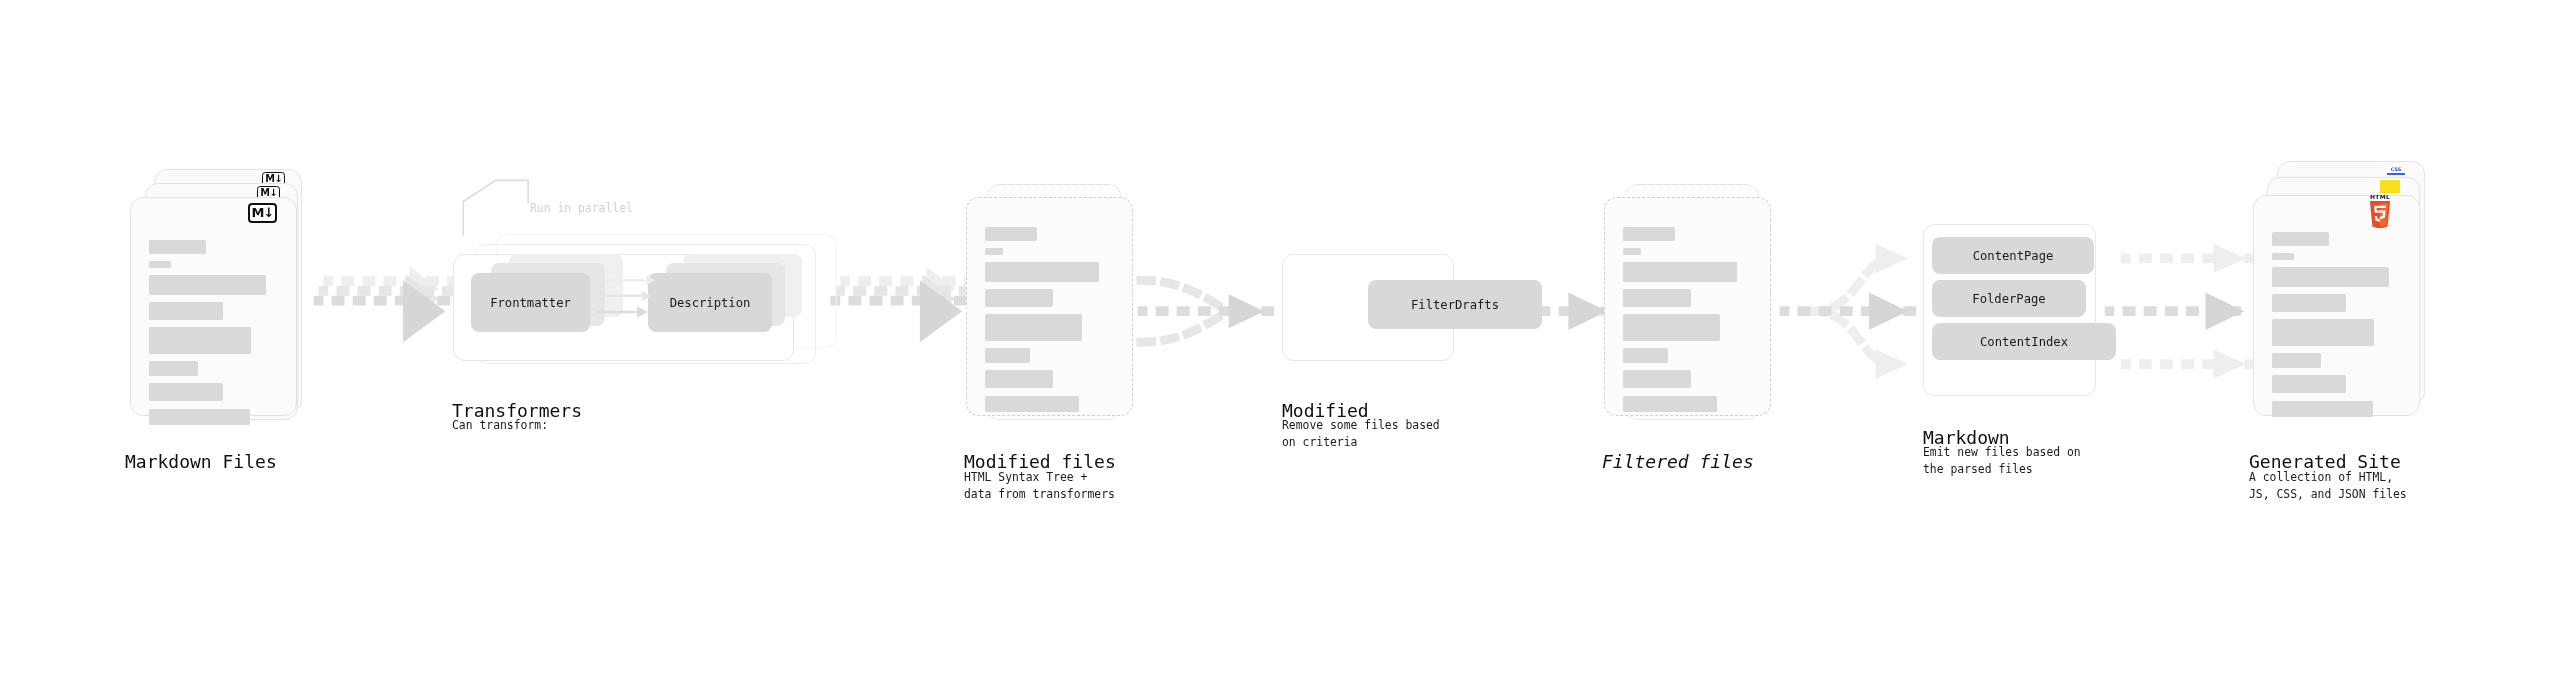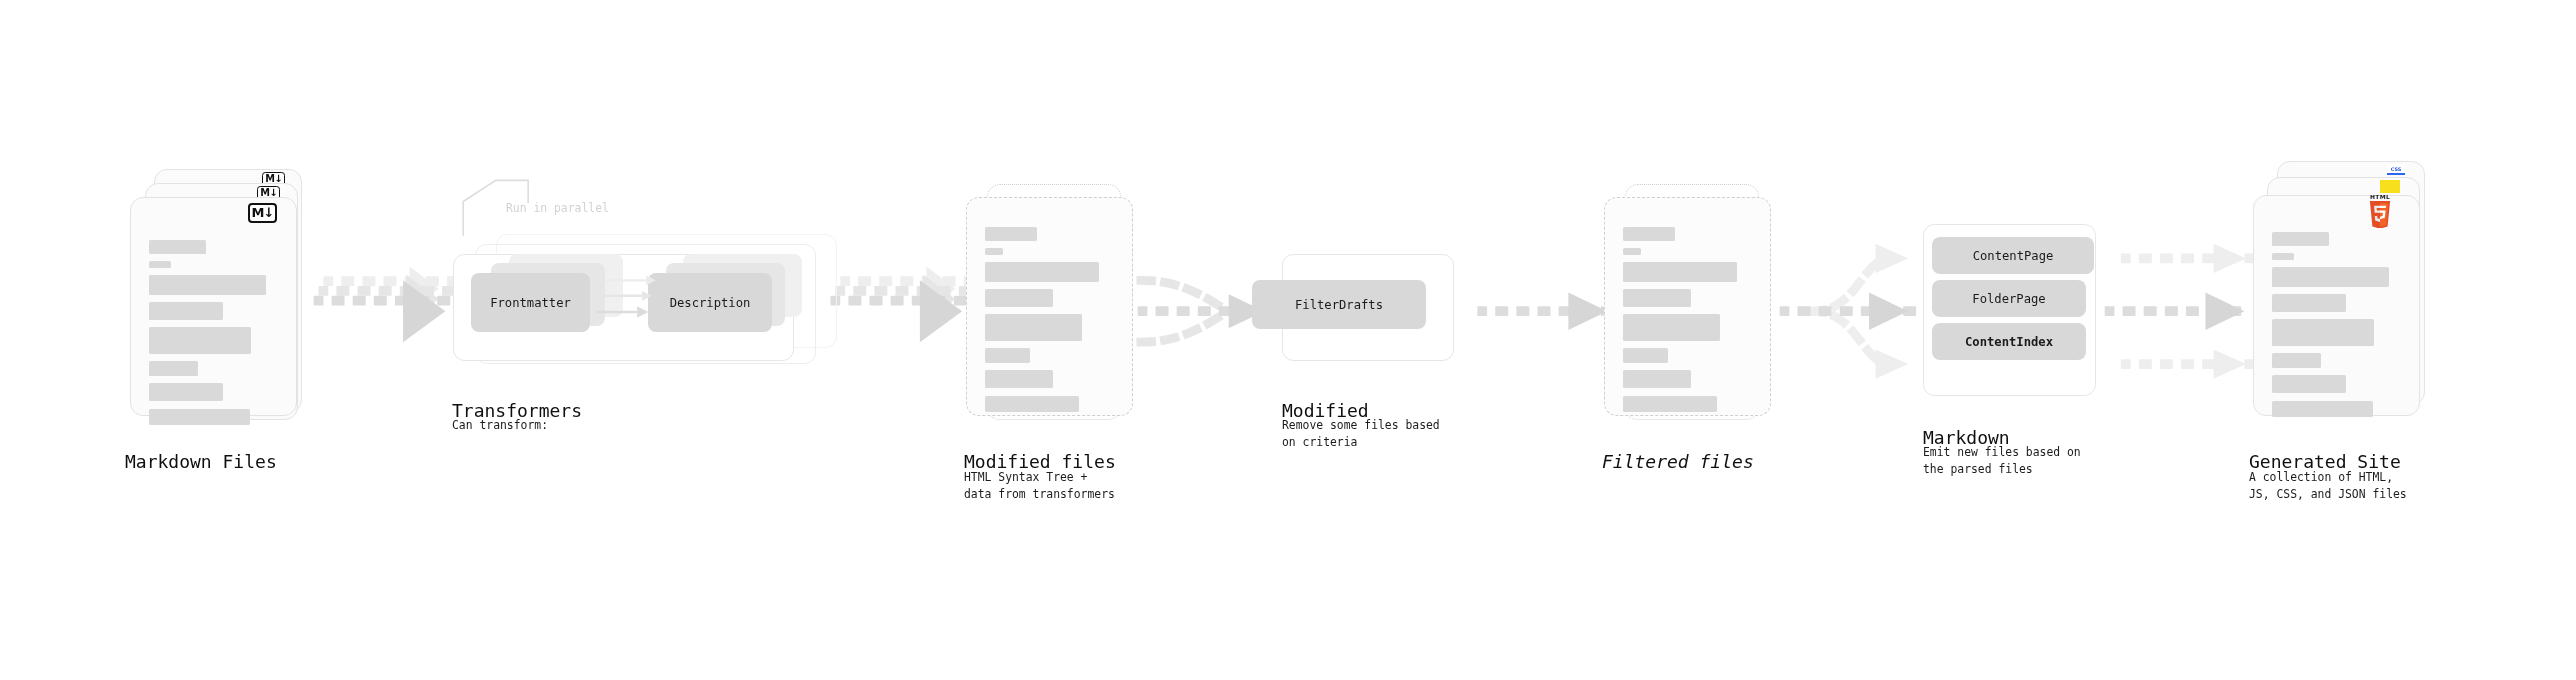--- a/index.html
+++ b/index.html
@@ -240,21 +240,21 @@
       <g stroke="#e6e6e6" stroke-width="3" fill="none">
         <line x1="740" y1="364" x2="790" y2="364"></line>
         <polygon fill="#e6e6e6" stroke="none" points="790,358 802,364 790,370"></polygon>
       </g>
       <g stroke="#dcdcdc" stroke-width="3" fill="none">
         <line x1="734" y1="384" x2="784" y2="384"></line>
         <polygon fill="#dcdcdc" stroke="none" points="784,377 798,384 784,391"></polygon>
       </g>
     </svg>
 
-    <div class="note" style="left:506px; top:201px;">Run in parallel</div>
+    <div class="note" style="left:530px; top:201px;">Run in parallel</div>
   </div>
   <div class="title" style="left:452px; top:382px;">Transformers</div>
   <div class="subtitle" style="left:452px; top:417px;">Can transform:</div>
 
   <div class="card-stack">
     <div class="card dotted" style="left:987px; top:184px; width:134px; height:236px; background:transparent;"></div>
     <div class="card dashed" style="left:966px; top:197px; width:167px; height:219px;">
       <div class="lines" style="top:29px;">
         <div class="ln" style="width:40%; height:14px;"></div>
         <div class="ln" style="width:14%; height:6.5px;"></div>
@@ -266,21 +266,21 @@
         <div class="ln" style="width:73%; height:16.3px;"></div>
       </div>
     </div>
   </div>
   <div class="title" style="left:964px; top:433px;">Modified files</div>
   <div class="subtitle" style="left:964px; top:469px;">HTML Syntax Tree +
 data from transformers</div>
 
   <div>
     <div class="box" style="left:1282px; top:254px; width:172px; height:107px; border-color:#e6e6e6;"></div>
-    <div class="pill" style="left:1252px; top:280px; width:174px; height:49px;">FilterDrafts</div>
+    <div class="pill" style="left:1368px; top:280px; width:174px; height:49px;">FilterDrafts</div>
   </div>
   <div class="title" style="left:1282px; top:382px;">Modified</div>
   <div class="subtitle" style="left:1282px; top:417px;">Remove some files based
 on criteria</div>
 
   <div class="card-stack">
     <div class="card dotted" style="left:1625px; top:184px; width:134px; height:236px; background:transparent;"></div>
     <div class="card dashed" style="left:1604px; top:197px; width:167px; height:219px;">
       <div class="lines" style="top:29px;">
         <div class="ln" style="width:40%; height:14px;"></div>
@@ -293,21 +293,21 @@
         <div class="ln" style="width:73%; height:16.3px;"></div>
       </div>
     </div>
   </div>
   <div class="title" style="left:1602px; top:433px;font-style:italic;">Filtered files</div>
 
   <div>
     <div class="box" style="left:1923px; top:224px; width:173px; height:172px; border-color:#e6e6e6;"></div>
     <div class="pill" style="left:1932px; top:237px; width:162px; height:37px;">ContentPage</div>
     <div class="pill" style="left:1932px; top:280px; width:154px; height:37px;">FolderPage</div>
-    <div class="pill" style="left:1932px; top:323px; width:154px; height:37px;font-weight:bold;">ContentIndex</div>
+    <div class="pill" style="left:1932px; top:323px; width:184px; height:37px;">ContentIndex</div>
   </div>
   <div class="title" style="left:1923px; top:409px;">Markdown</div>
   <div class="subtitle" style="left:1923px; top:444px;">Emit new files based on
 the parsed files</div>
 
   <div class="card-stack">
     <div class="card" style="left:2277px; top:161px; width:148px; height:244px;"></div>
     <div class="badge css-badge" style="left:2387px; top:164px;">
       <span class="css-txt">CSS</span>
       <span class="css-bar"></span>

